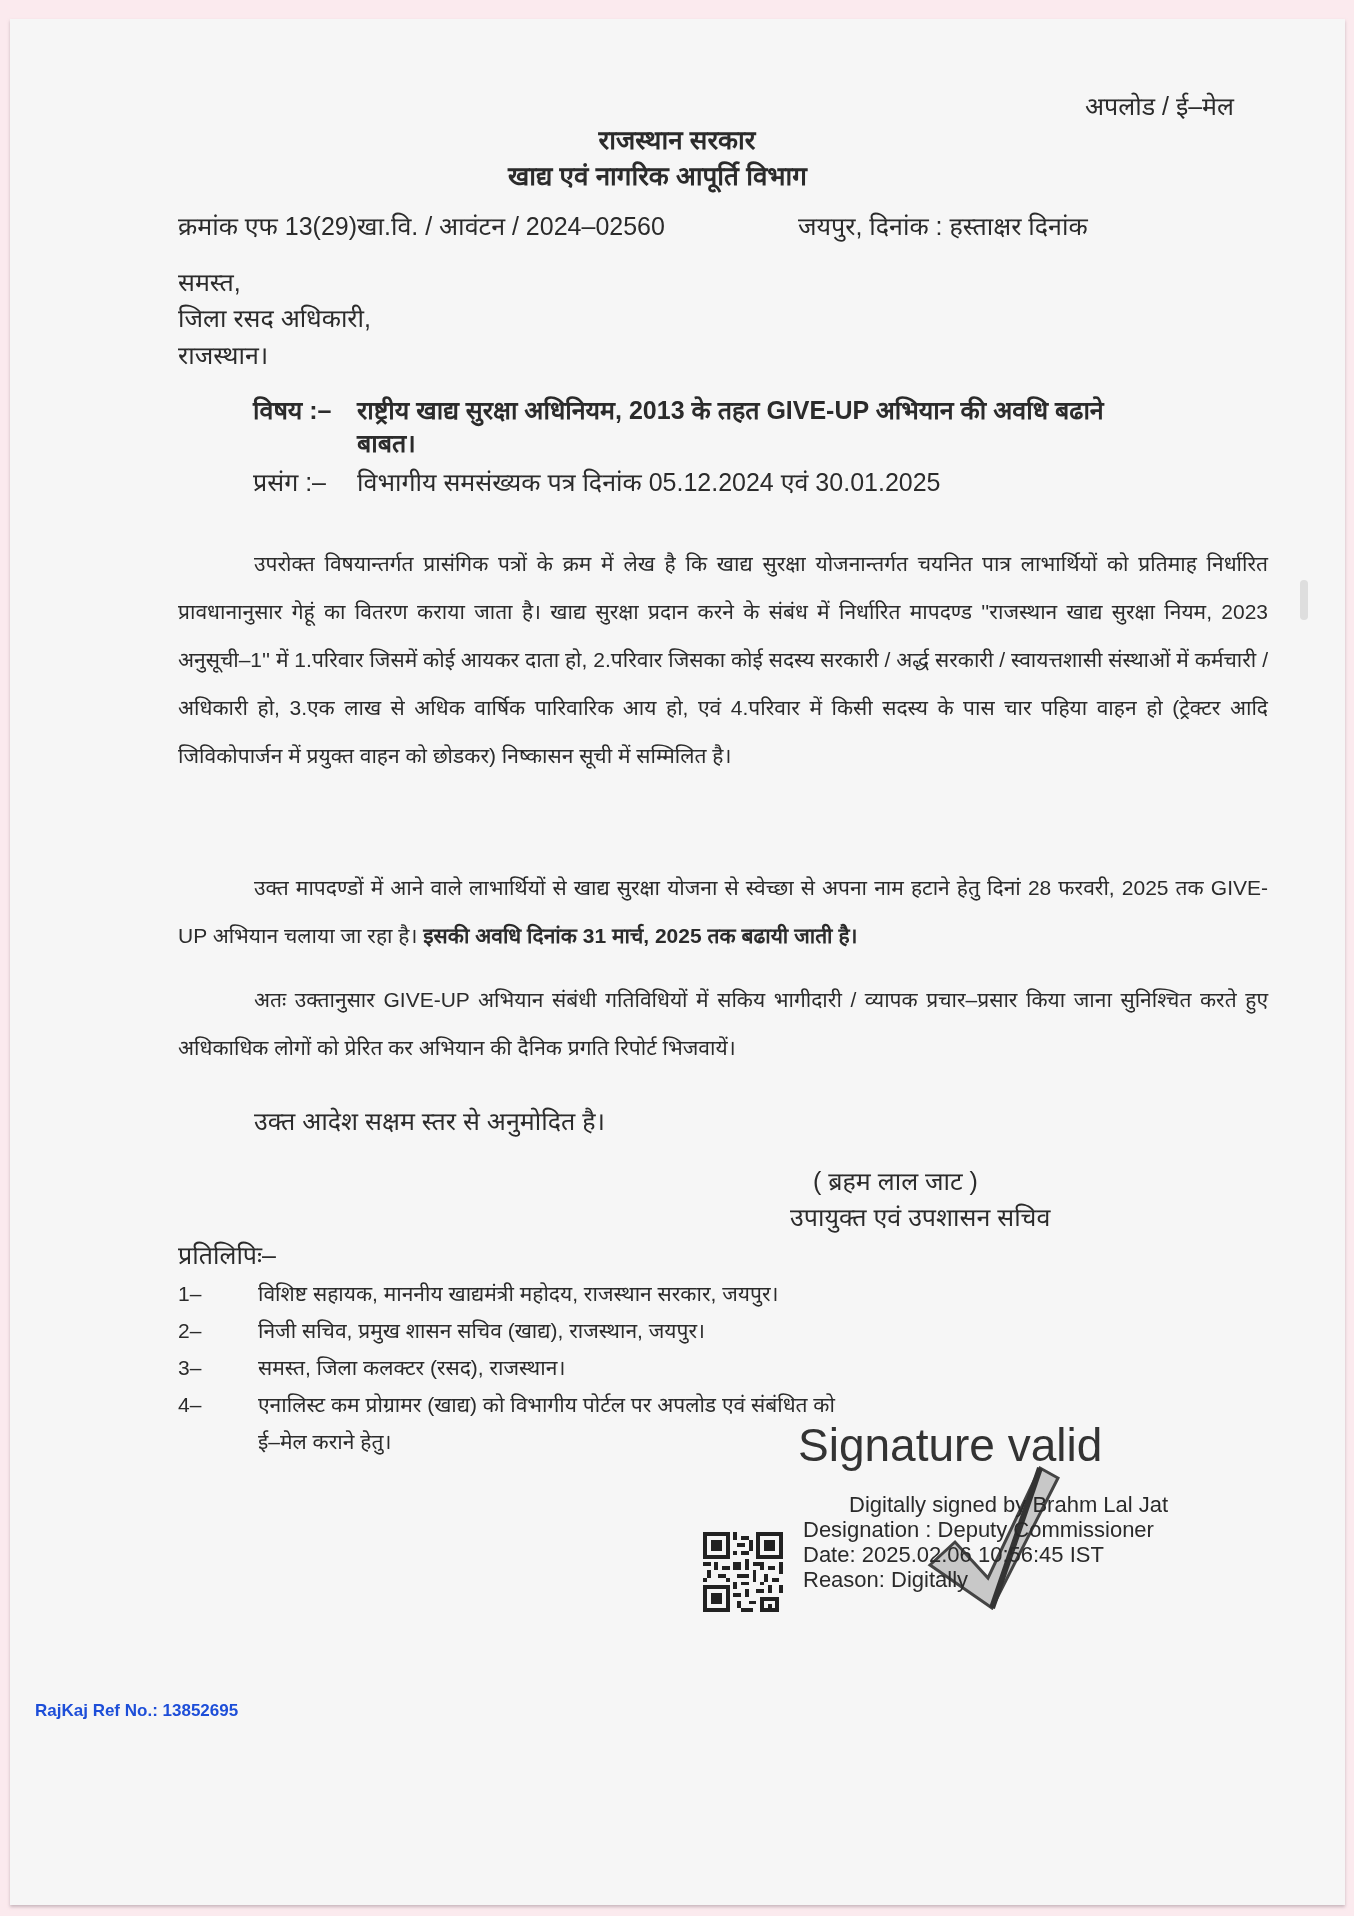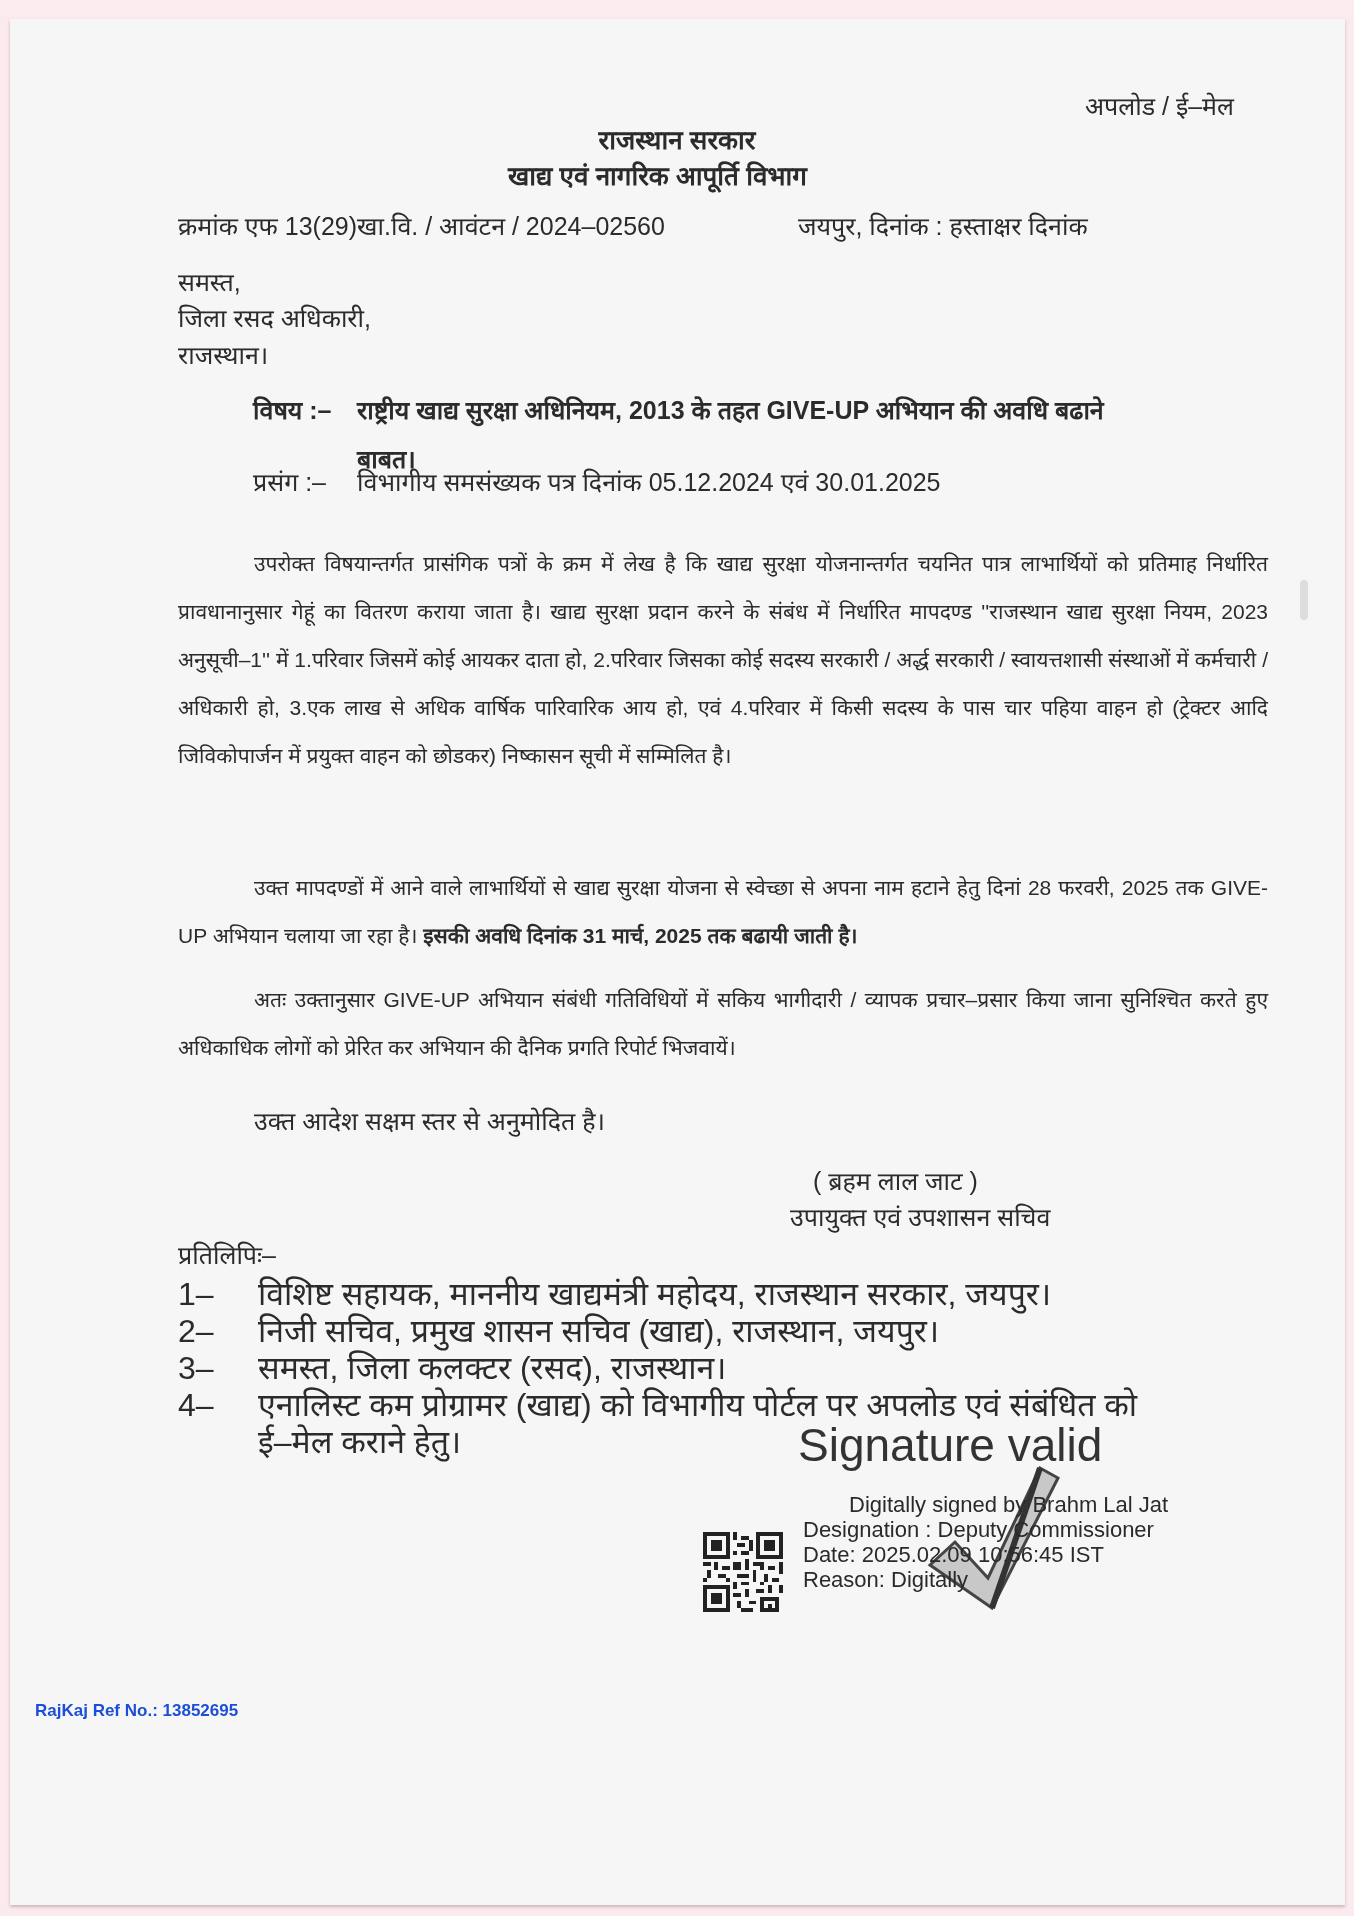--- a/index.html
+++ b/index.html
@@ -23,21 +23,21 @@
     .b { font-weight: bold; }
     .center { text-align: center; }
     .para {
       position: absolute;
       left: 178px; width: 1090px;
       font-size: 21px; line-height: 48px;
       text-align: justify;
       text-align-last: left;
     }
     .para .indent { display: inline-block; width: 76px; }
-    .cc-row { position: absolute; left: 178px; font-size: 32px; line-height: 36px; }
+    .cc-row { position: absolute; left: 178px; font-size: 21px; line-height: 36px; }
     .cc-num { display: inline-block; width: 80px; }
     .sig-title { font-size: 46px; color: #333; font-family: "Liberation Sans", sans-serif; }
     .sig-line { font-size: 22px; line-height: 25px; color: #2a2a2a; }
     .qr { position: absolute; left: 703px; top: 1532px; width: 80px; height: 80px; }
     .check { position: absolute; left: 920px; top: 1460px; }
     .ref { font-size: 17px; font-weight: bold; color: #1d4ed8; }
     .scuff { position: absolute; left: 1300px; top: 580px; width: 8px; height: 40px; background: rgba(150,150,150,0.25); border-radius: 4px; }
   </style>
 </head>
 <body>
@@ -50,21 +50,21 @@
 <div class="abs t b center" style="left:0; width:1315px; top:158px; font-size:26px;">खाद्य एवं नागरिक आपूर्ति विभाग</div>
 <div class="abs t" style="left:178px; top:208px;">क्रमांक एफ 13(29)खा.वि. / आवंटन / 2024–02560</div>
 <div class="abs t" style="left:798px; top:208px;">जयपुर, दिनांक : हस्ताक्षर दिनांक</div>
 
 <div class="abs t" style="left:178px; top:264px;">समस्त,</div>
 <div class="abs t" style="left:178px; top:300px;">जिला रसद अधिकारी,</div>
 <div class="abs t" style="left:178px; top:337px;">राजस्थान।</div>
 
 <div class="abs t b" style="left:253px; top:392px;">विषय :–</div>
 <div class="abs t b" style="left:357px; top:392px; width:910px; text-align:justify;">राष्ट्रीय खाद्य सुरक्षा अधिनियम, 2013 के तहत GIVE-UP अभियान की अवधि बढाने</div>
-<div class="abs t b" style="left:357px; top:444px;font-family:Liberation Mono, monospace;">बाबत।</div>
+<div class="abs t b" style="left:357px; top:425px;">बाबत।</div>
 <div class="abs t" style="left:253px; top:464px;">प्रसंग :–</div>
 <div class="abs t" style="left:357px; top:464px;">विभागीय समसंख्यक पत्र दिनांक 05.12.2024 एवं 30.01.2025</div>
 
 <div class="para" style="top:540px;"><span class="indent"></span><span>उपरोक्त विषयान्तर्गत प्रासंगिक पत्रों के क्रम में लेख है कि खाद्य सुरक्षा योजनान्तर्गत चयनित पात्र लाभार्थियों को प्रतिमाह निर्धारित प्रावधानानुसार गेहूं का वितरण कराया जाता है। खाद्य सुरक्षा प्रदान करने के संबंध में निर्धारित मापदण्ड ''राजस्थान खाद्य सुरक्षा नियम, 2023 अनुसूची–1'' में 1.परिवार जिसमें कोई आयकर दाता हो, 2.परिवार जिसका कोई सदस्य सरकारी / अर्द्ध सरकारी / स्वायत्तशासी संस्थाओं में कर्मचारी / अधिकारी हो, 3.एक लाख से अधिक वार्षिक पारिवारिक आय हो, एवं 4.परिवार में किसी सदस्य के पास चार पहिया वाहन हो (ट्रेक्टर आदि जिविकोपार्जन में प्रयुक्त वाहन को छोडकर) निष्कासन सूची में सम्मिलित है।</span></div>
 
 <div class="para" style="top:864px;"><span class="indent"></span><span>उक्त मापदण्डों में आने वाले लाभार्थियों से खाद्य सुरक्षा योजना से स्वेच्छा से अपना नाम हटाने हेतु दिनां 28 फरवरी, 2025 तक GIVE-UP अभियान चलाया जा रहा है।</span> <b>इसकी अवधि दिनांक 31 मार्च, 2025 तक बढायी जाती है।</b></div>
 
 <div class="para" style="top:976px;"><span class="indent"></span><span>अतः उक्तानुसार GIVE-UP अभियान संबंधी गतिविधियों में सकिय भागीदारी / व्यापक प्रचार–प्रसार किया जाना सुनिश्चित करते हुए अधिकाधिक लोगों को प्रेरित कर अभियान की दैनिक प्रगति रिपोर्ट भिजवायें।</span></div>
 
 <div class="abs t" style="left:254px; top:1103px;">उक्त आदेश सक्षम स्तर से अनुमोदित है।</div>
@@ -81,21 +81,21 @@
 
 <div class="abs sig-title" style="left:798px; top:1418px;">Signature valid</div>
 
 <svg class="check" width="140" height="150" viewBox="0 0 140 150">
   <polygon points="10,105 35,82 68,118 120,8 138,18 72,148" fill="#c8c8c8" stroke="#444" stroke-width="3"></polygon>
   <line x1="120" y1="8" x2="72" y2="148" stroke="#333" stroke-width="6"></line>
 </svg>
 
 <div class="abs sig-line" style="left:803px; top:1492px;margin-left:46px;">Digitally signed by Brahm Lal Jat</div>
 <div class="abs sig-line" style="left:803px; top:1517px;">Designation : Deputy Commissioner</div>
-<div class="abs sig-line" style="left:803px; top:1542px;">Date: 2025.02.09 10:56:45 IST</div>
+<div class="abs sig-line" style="left:803px; top:1542px;">Date: 2025.02.06 10:56:45 IST</div>
 <div class="abs sig-line" style="left:803px; top:1567px;">Reason: Digitally</div>
 
 <svg class="qr" viewBox="0 0 21 21" shape-rendering="crispEdges">
   <rect width="21" height="21" fill="#f6f6f6"></rect>
   <g fill="#222">
     <rect x="0" y="0" width="7" height="1"></rect>
       <rect x="0" y="6" width="7" height="1"></rect>
       <rect x="0" y="0" width="1" height="7"></rect>
       <rect x="6" y="0" width="1" height="7"></rect>
       <rect x="2" y="2" width="3" height="3"></rect>

